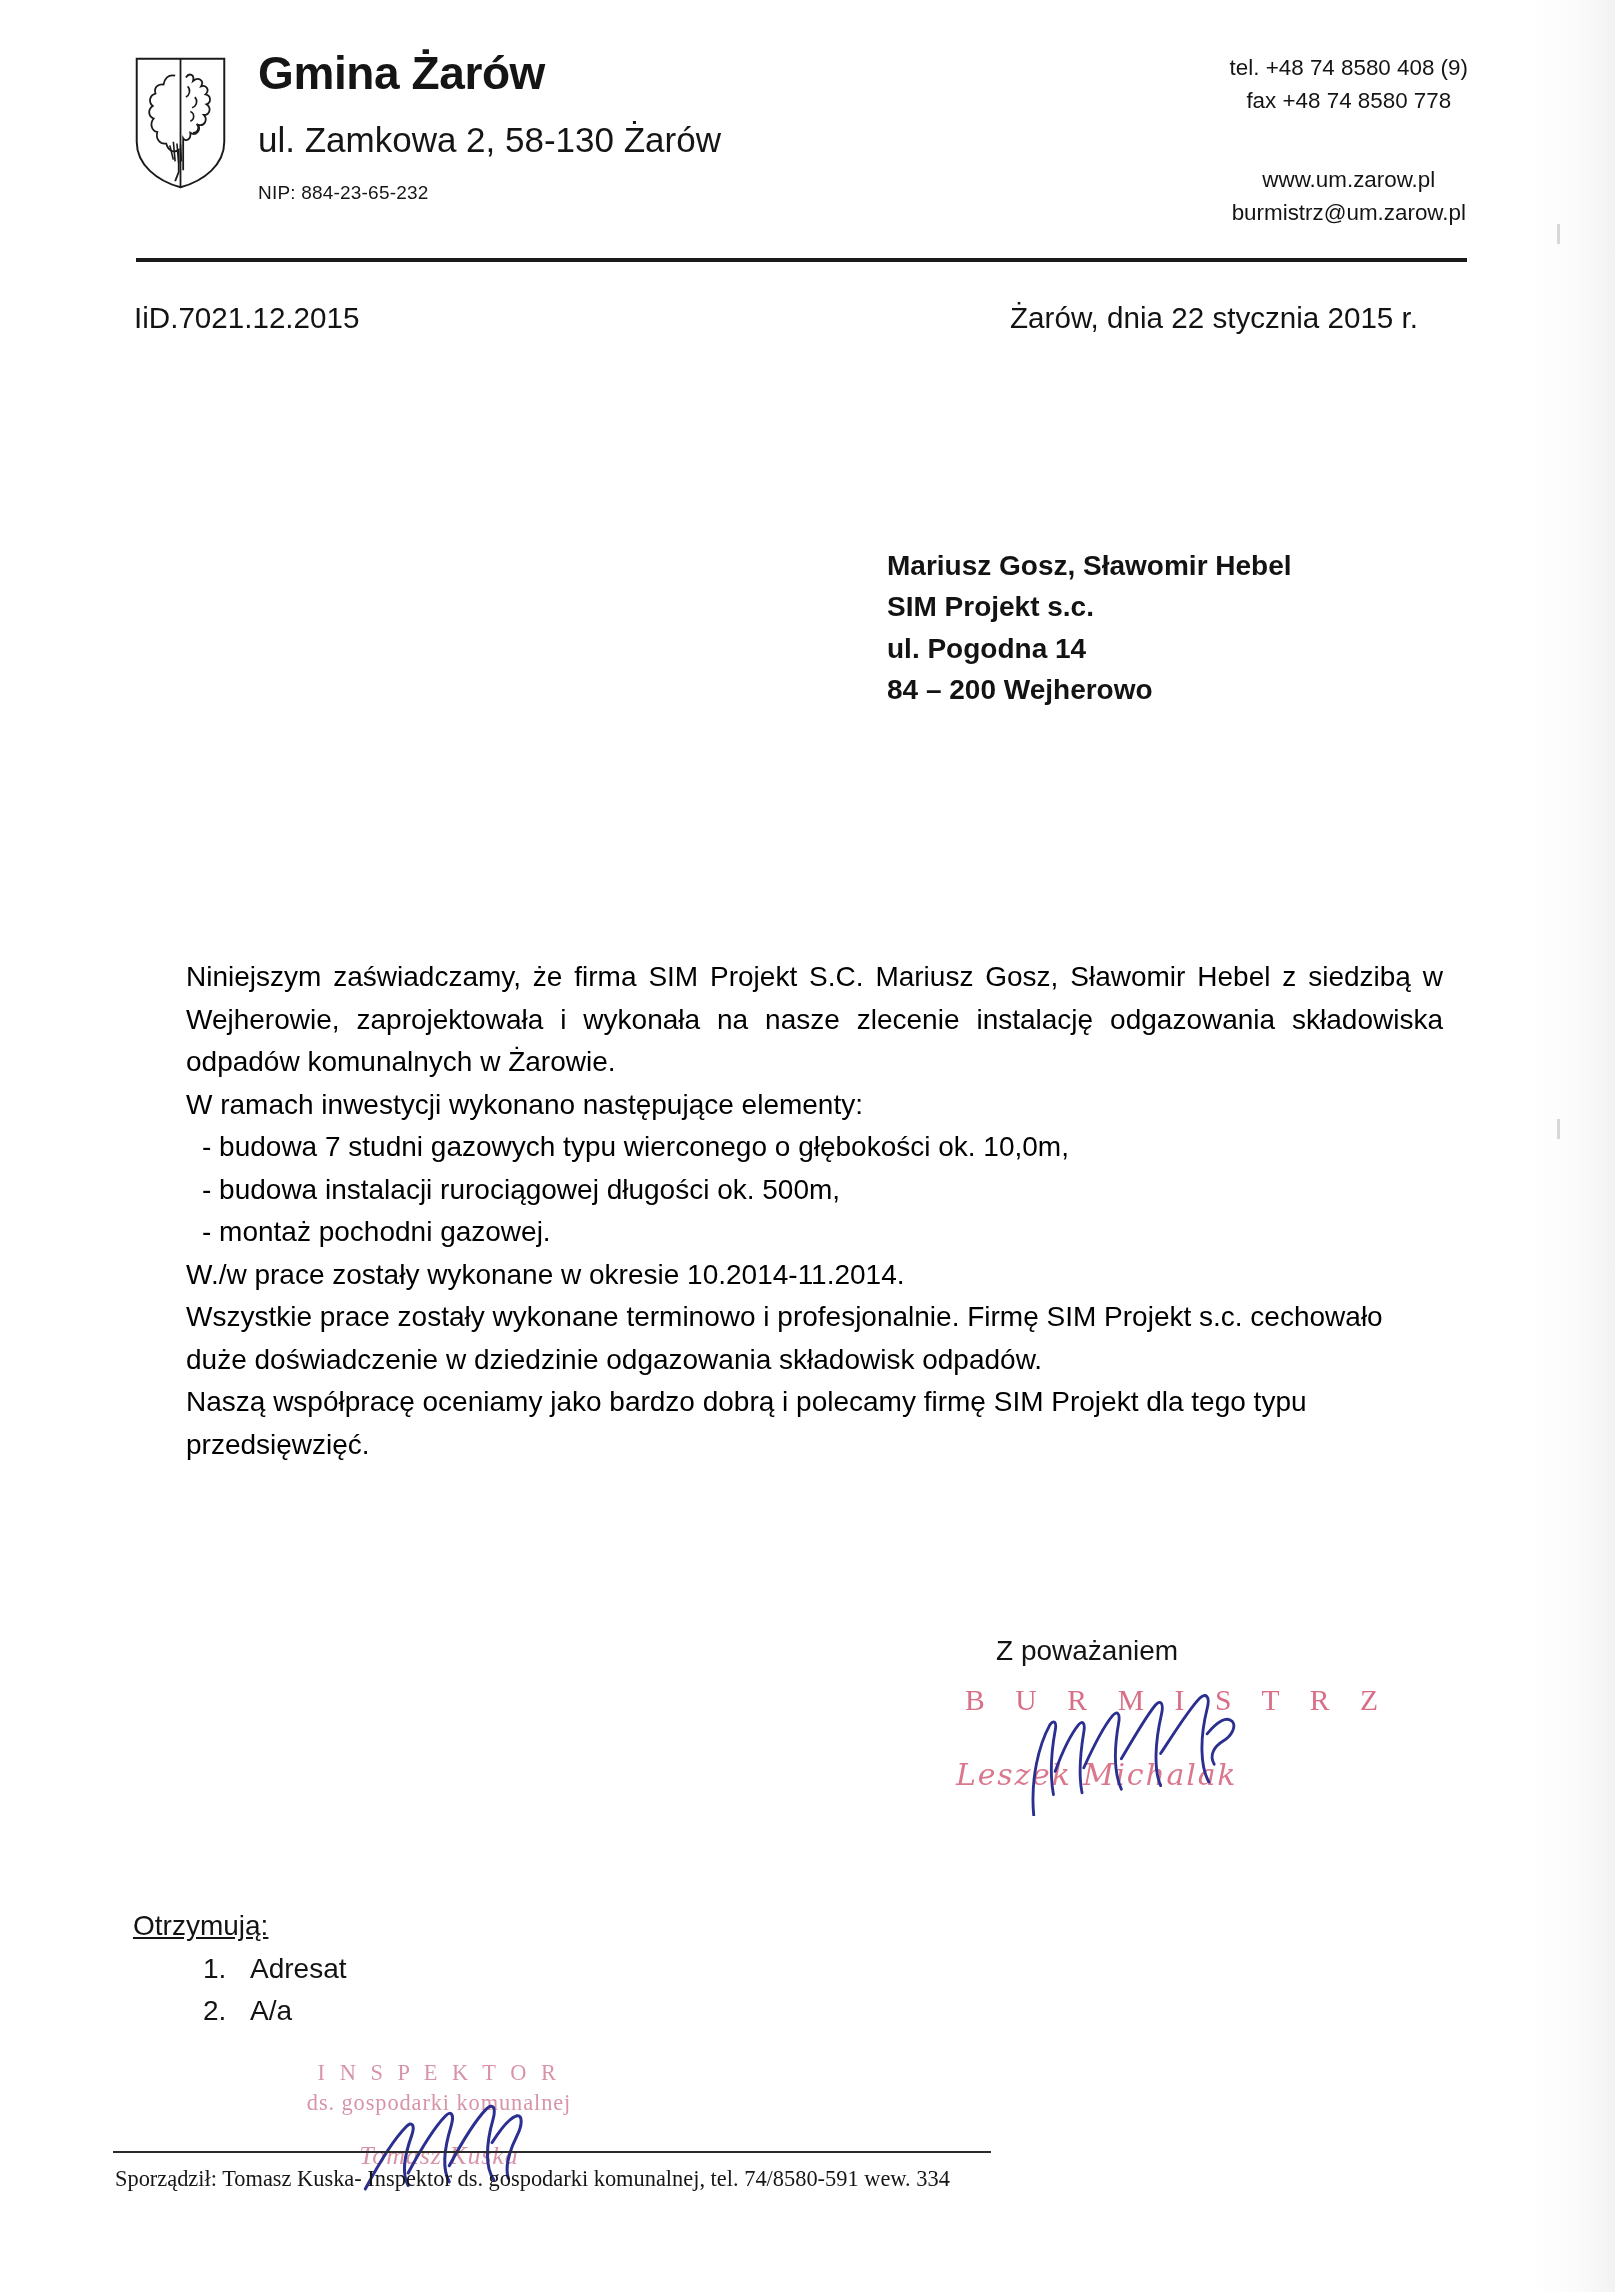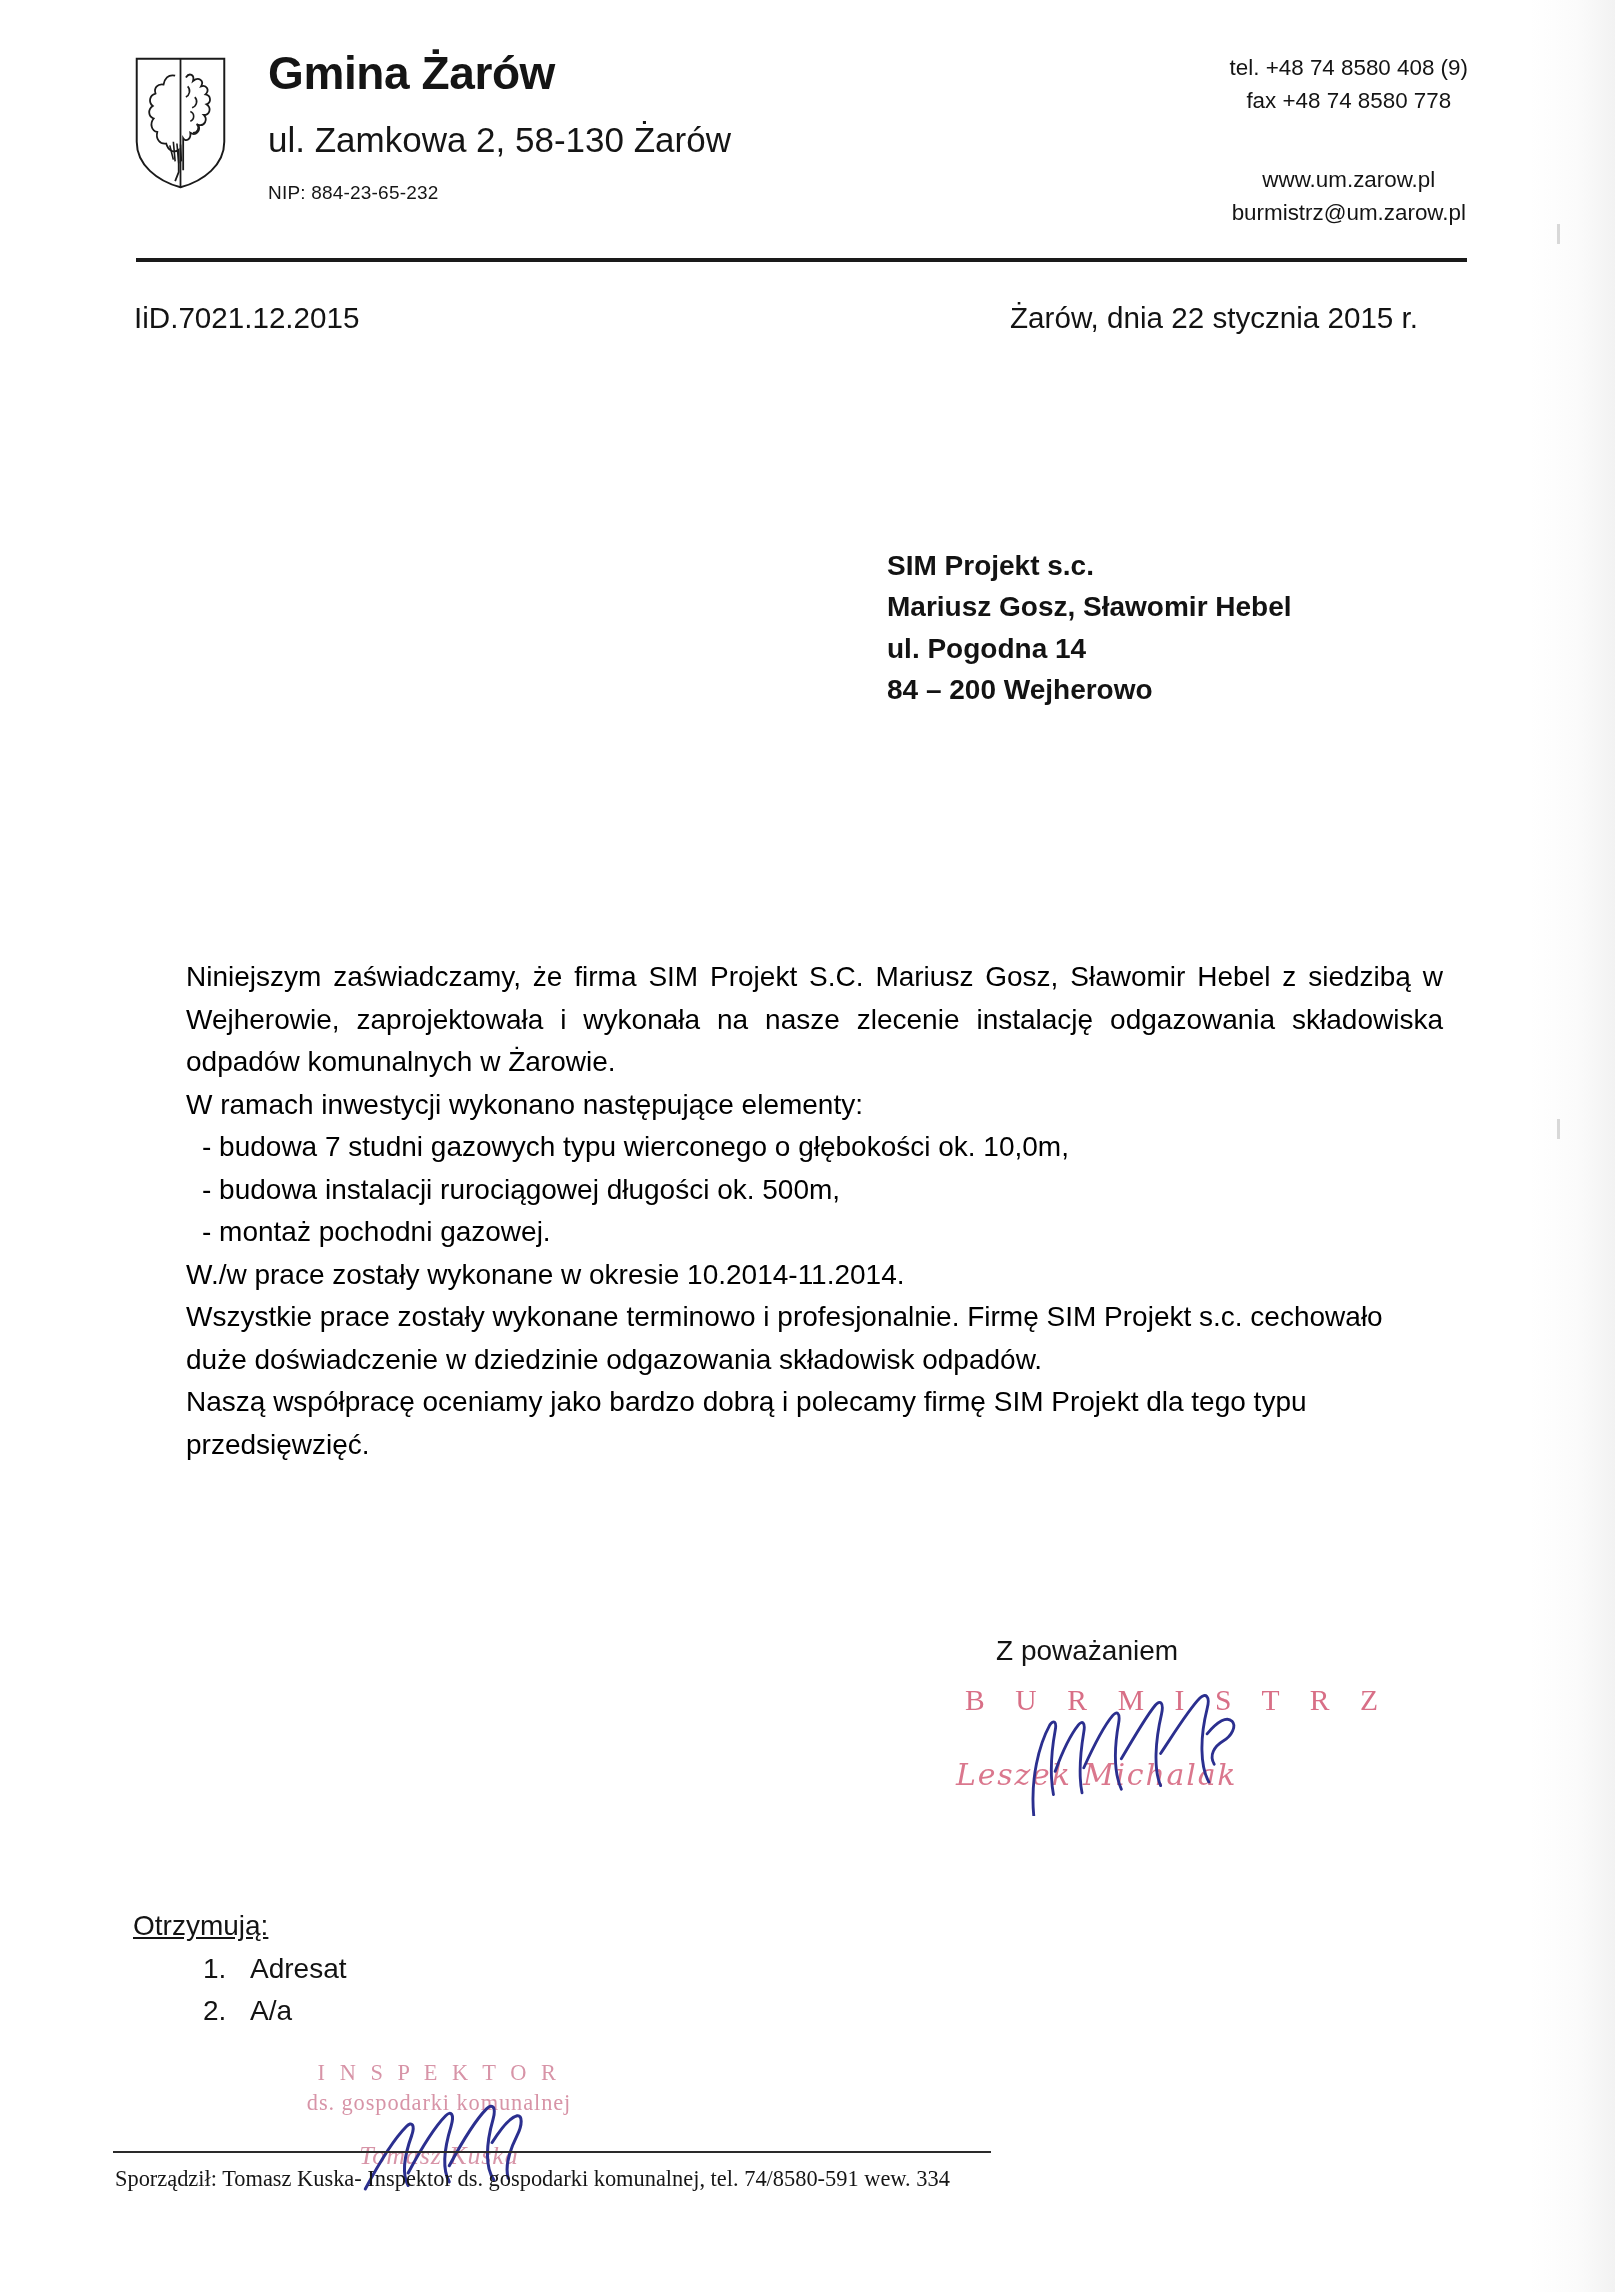--- a/index.html
+++ b/index.html
@@ -43,21 +43,21 @@
     left: 134px;
     top: 47px;
     width: 1334px;
     display: flex;
     align-items: flex-start;
     justify-content: space-between;
   }
   .brand {
     display: flex;
     align-items: flex-start;
-    gap: 41px;
+    gap: 31px;
   }
   .crest {
     width: 93px;
     height: 134px;
     flex: 0 0 auto;
     margin-top: 9px;
   }
   .brand-text {
     padding-top: 1.8px;
   }
@@ -324,22 +324,22 @@
   </div>
 
   <div class="rule"></div>
 
   <div class="ref-row">
     <div class="ref-no">IiD.7021.12.2015</div>
     <div class="doc-date">Żarów, dnia 22 stycznia 2015 r.</div>
   </div>
 
   <div class="recipient">
+    <div>Mariusz Gosz, Sławomir Hebel</div>
     <div>SIM Projekt s.c.</div>
-    <div>Mariusz Gosz, Sławomir Hebel</div>
     <div>ul. Pogodna 14</div>
     <div>84 – 200 Wejherowo</div>
   </div>
 
 
   <div class="body-text">
     <p class="para-justify">Niniejszym zaświadczamy, że firma SIM Projekt S.C. Mariusz Gosz, Sławomir Hebel z siedzibą w Wejherowie, zaprojektowała i wykonała na nasze zlecenie instalację odgazowania składowiska odpadów komunalnych w Żarowie.</p>
     <p>W ramach inwestycji wykonano następujące elementy:</p>
     <p class="bullet-line">- budowa 7 studni gazowych typu wierconego o głębokości ok. 10,0m,</p>
     <p class="bullet-line">- budowa instalacji rurociągowej długości ok. 500m,</p>

